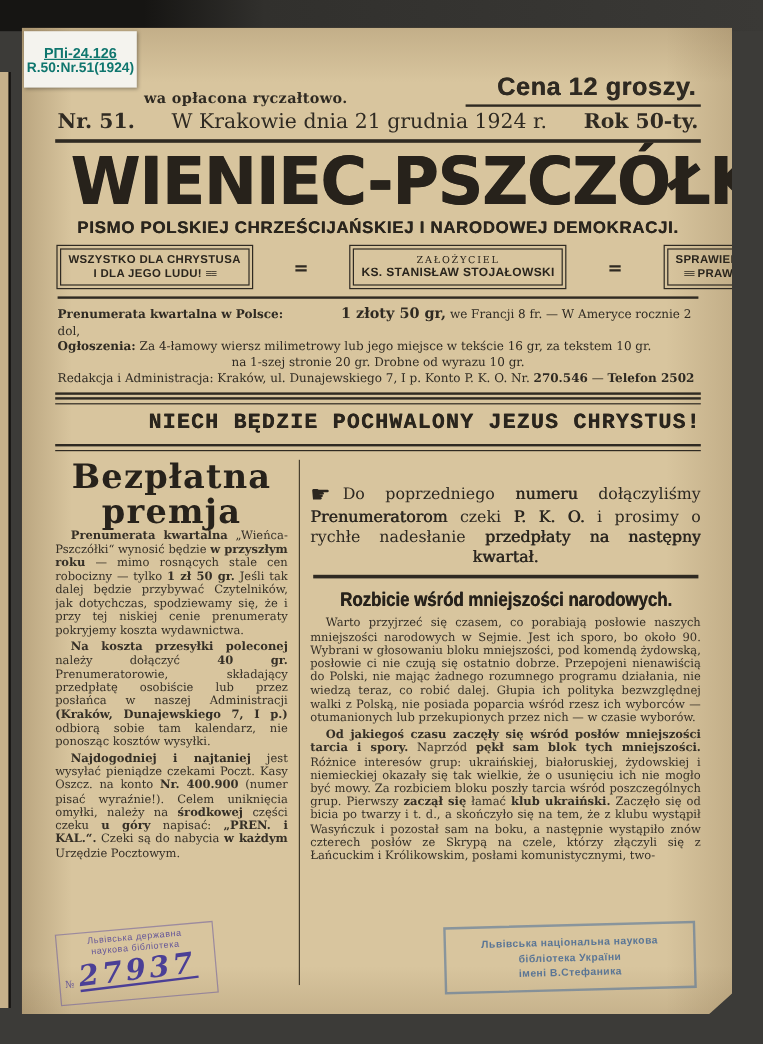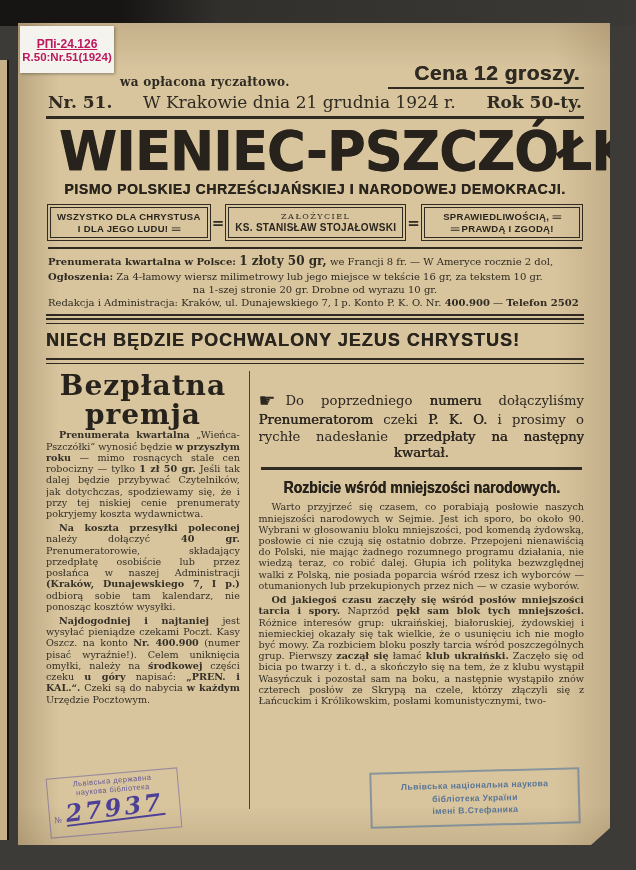--- a/index.html
+++ b/index.html
@@ -34,41 +34,41 @@
   
   .masthead{text-align:center;margin:4px 0 0;}
   .masthead .title{display:inline-block;font-family:"DejaVu Sans",sans-serif;font-weight:bold;
          font-size:55px;line-height:1.02;letter-spacing:-1px;transform:scaleX(.96);
          color:#27221b;text-shadow:.5px 0 0 currentColor;white-space:nowrap;}
   .masthead .subtitle{font-family:"Liberation Sans",sans-serif;font-weight:bold;font-size:14px;
          letter-spacing:.6px;margin-top:2px;color:#2a251d;text-shadow:.3px 0 0 currentColor;}
 
   
   .mottos{display:flex;align-items:stretch;justify-content:space-between;margin:8px 2px 0;
-          border-bottom:2px solid #2f2a22;padding-bottom:7px;}
+          border-bottom:2px solid #2f2a22;padding-bottom:7px;gap:33px;}
   .motto-box{border:1px solid #2f2a22;outline:1px solid #2f2a22;outline-offset:2px;
              margin:2px;padding:3px 6px;flex:1;text-align:center;
              font-family:"Liberation Sans",sans-serif;font-weight:bold;color:#2a251d;
              display:flex;flex-direction:column;justify-content:center;gap:1px;}
   .motto-box .m1,.motto-box .m2{font-size:9.5px;letter-spacing:.3px;white-space:nowrap;}
   .motto-box.founder .m1{font-family:"DejaVu Serif",serif;font-weight:normal;font-size:8px;letter-spacing:1.5px;}
   .motto-box.founder .m2{font-size:10px;}
   .bars{font-size:9px;letter-spacing:-1px;}
   .conn{align-self:center;font-weight:bold;font-size:15px;padding:0 2px;font-family:"DejaVu Sans",sans-serif;}
 
   
   .imprint{font-size:10px;line-height:1.3;padding:5px 2px 5px;border-bottom:2px solid #2f2a22;}
   .imprint .ln{text-align:left;}
   .imprint .ln.center{text-align:center;}
   .imprint .b{font-weight:bold;}
-  .imprint .big{font-size:12px;}
+  .imprint .big{font-size:12px;margin-left:45px;}
 
   
   .dbl-rule{height:3px;border-top:2px solid #2f2a22;border-bottom:1px solid #2f2a22;margin:2px 0;}
-  .banner{text-align:left;font-family:Liberation Sans, sans-serif;font-weight:bold;
+  .banner{text-align:right;font-family:Liberation Mono, monospace;font-weight:bold;
           font-size:18px;letter-spacing:1px;padding:4px 0 5px;color:#2a251d;
           text-shadow:.3px 0 0 currentColor;}
 
   
   .columns{display:flex;margin-top:7px;height:438px;overflow:hidden;}
   .col-left{width:288px;padding-right:9px;}
   .divider{width:1px;background:#49402f;}
   .col-right{flex:1;padding-left:9px;}
 
   .art-title{font-weight:bold;font-size:28px;text-align:center;letter-spacing:1px;
@@ -85,21 +85,21 @@
   .notice-rule{border-top:3px solid #2f2a22;margin:2px 2px 8px;}
   .art2-title{margin-bottom:4px;}
   .art2-title span{display:inline-block;font-family:"Liberation Sans",sans-serif;font-weight:bold;
         font-size:16.5px;transform:scaleX(.85);transform-origin:center;white-space:nowrap;
         letter-spacing:0;color:#27221b;text-shadow:.4px 0 0 currentColor;}
 
   
   .sticker{position:absolute;left:20px;top:26px;width:94px;height:47px;background:#f4f3ee;
            box-shadow:1px 1px 3px rgba(0,0,0,.35);display:flex;flex-direction:column;
            justify-content:center;align-items:center;font-family:"Liberation Sans",sans-serif;
-           font-weight:bold;color:#be185d;z-index:5;}
+           font-weight:bold;color:#0f766e;z-index:5;}
   .sticker .l1{font-size:12px;text-decoration:underline;}
   .sticker .l2{font-size:11.5px;}
 
   
   .stamp-left{position:absolute;left:30px;top:750px;width:122px;height:54px;
               border:1px solid rgba(96,80,160,.5);transform:rotate(-5deg);
               color:rgba(80,66,150,.85);padding:2px 4px;}
   .stamp-left .sl{font-size:7.5px;letter-spacing:.5px;text-align:center;line-height:1.25;
                   font-family:"Liberation Sans",sans-serif;}
   .stamp-left .numrow{display:flex;align-items:flex-end;gap:4px;margin-top:2px;}
@@ -153,21 +153,21 @@
         <div class="motto-box">
           <div class="m1"><span>SPRAWIEDLIWOŚCIĄ,</span> <span class="bars">≡≡</span></div>
           <div class="m2"><span class="bars">≡≡</span> <span>PRAWDĄ I ZGODĄ!</span></div>
         </div>
       </div>
 
       <div class="imprint">
         <div class="ln"><span class="b">Prenumerata kwartalna w Polsce:</span><span> </span><span class="b big">1 złoty 50 gr,</span><span> we Francji 8 fr. — W Ameryce rocznie 2 dol,</span></div>
         <div class="ln"><span class="b">Ogłoszenia:</span><span> Za 4-łamowy wiersz milimetrowy lub jego miejsce w tekście 16 gr, za tekstem 10 gr.</span></div>
         <div class="ln center">na 1-szej stronie 20 gr. Drobne od wyrazu 10 gr.</div>
-        <div class="ln"><span>Redakcja i Administracja: Kraków, ul. Dunajewskiego 7, I p. Konto P. K. O. Nr. </span><span class="b">400.900</span><span> — </span><span class="b">Telefon 2502</span></div>
+        <div class="ln"><span>Redakcja i Administracja: Kraków, ul. Dunajewskiego 7, I p. Konto P. K. O. Nr. </span><span class="b">270.546</span><span> — </span><span class="b">Telefon 2502</span></div>
       </div>
 
       <div class="dbl-rule"></div>
       <div class="banner">NIECH BĘDZIE POCHWALONY JEZUS CHRYSTUS!</div>
       <div class="dbl-rule"></div>
 
       <div class="columns">
         <div class="col-left">
           <div class="art-title">Bezpłatna premja</div>
           <p class="body"><span class="b">Prenumerata kwartalna</span><span> „Wieńca-Pszczółki“ wynosić będzie </span><span class="b">w przyszłym roku</span><span> — mimo rosnących stale cen robocizny — tylko </span><span class="b">1 zł 50 gr.</span><span> Jeśli tak dalej będzie przybywać Czytelników, jak dotychczas, spodziewamy się, że i przy tej niskiej cenie prenumeraty pokryjemy koszta wydawnictwa.</span></p>

